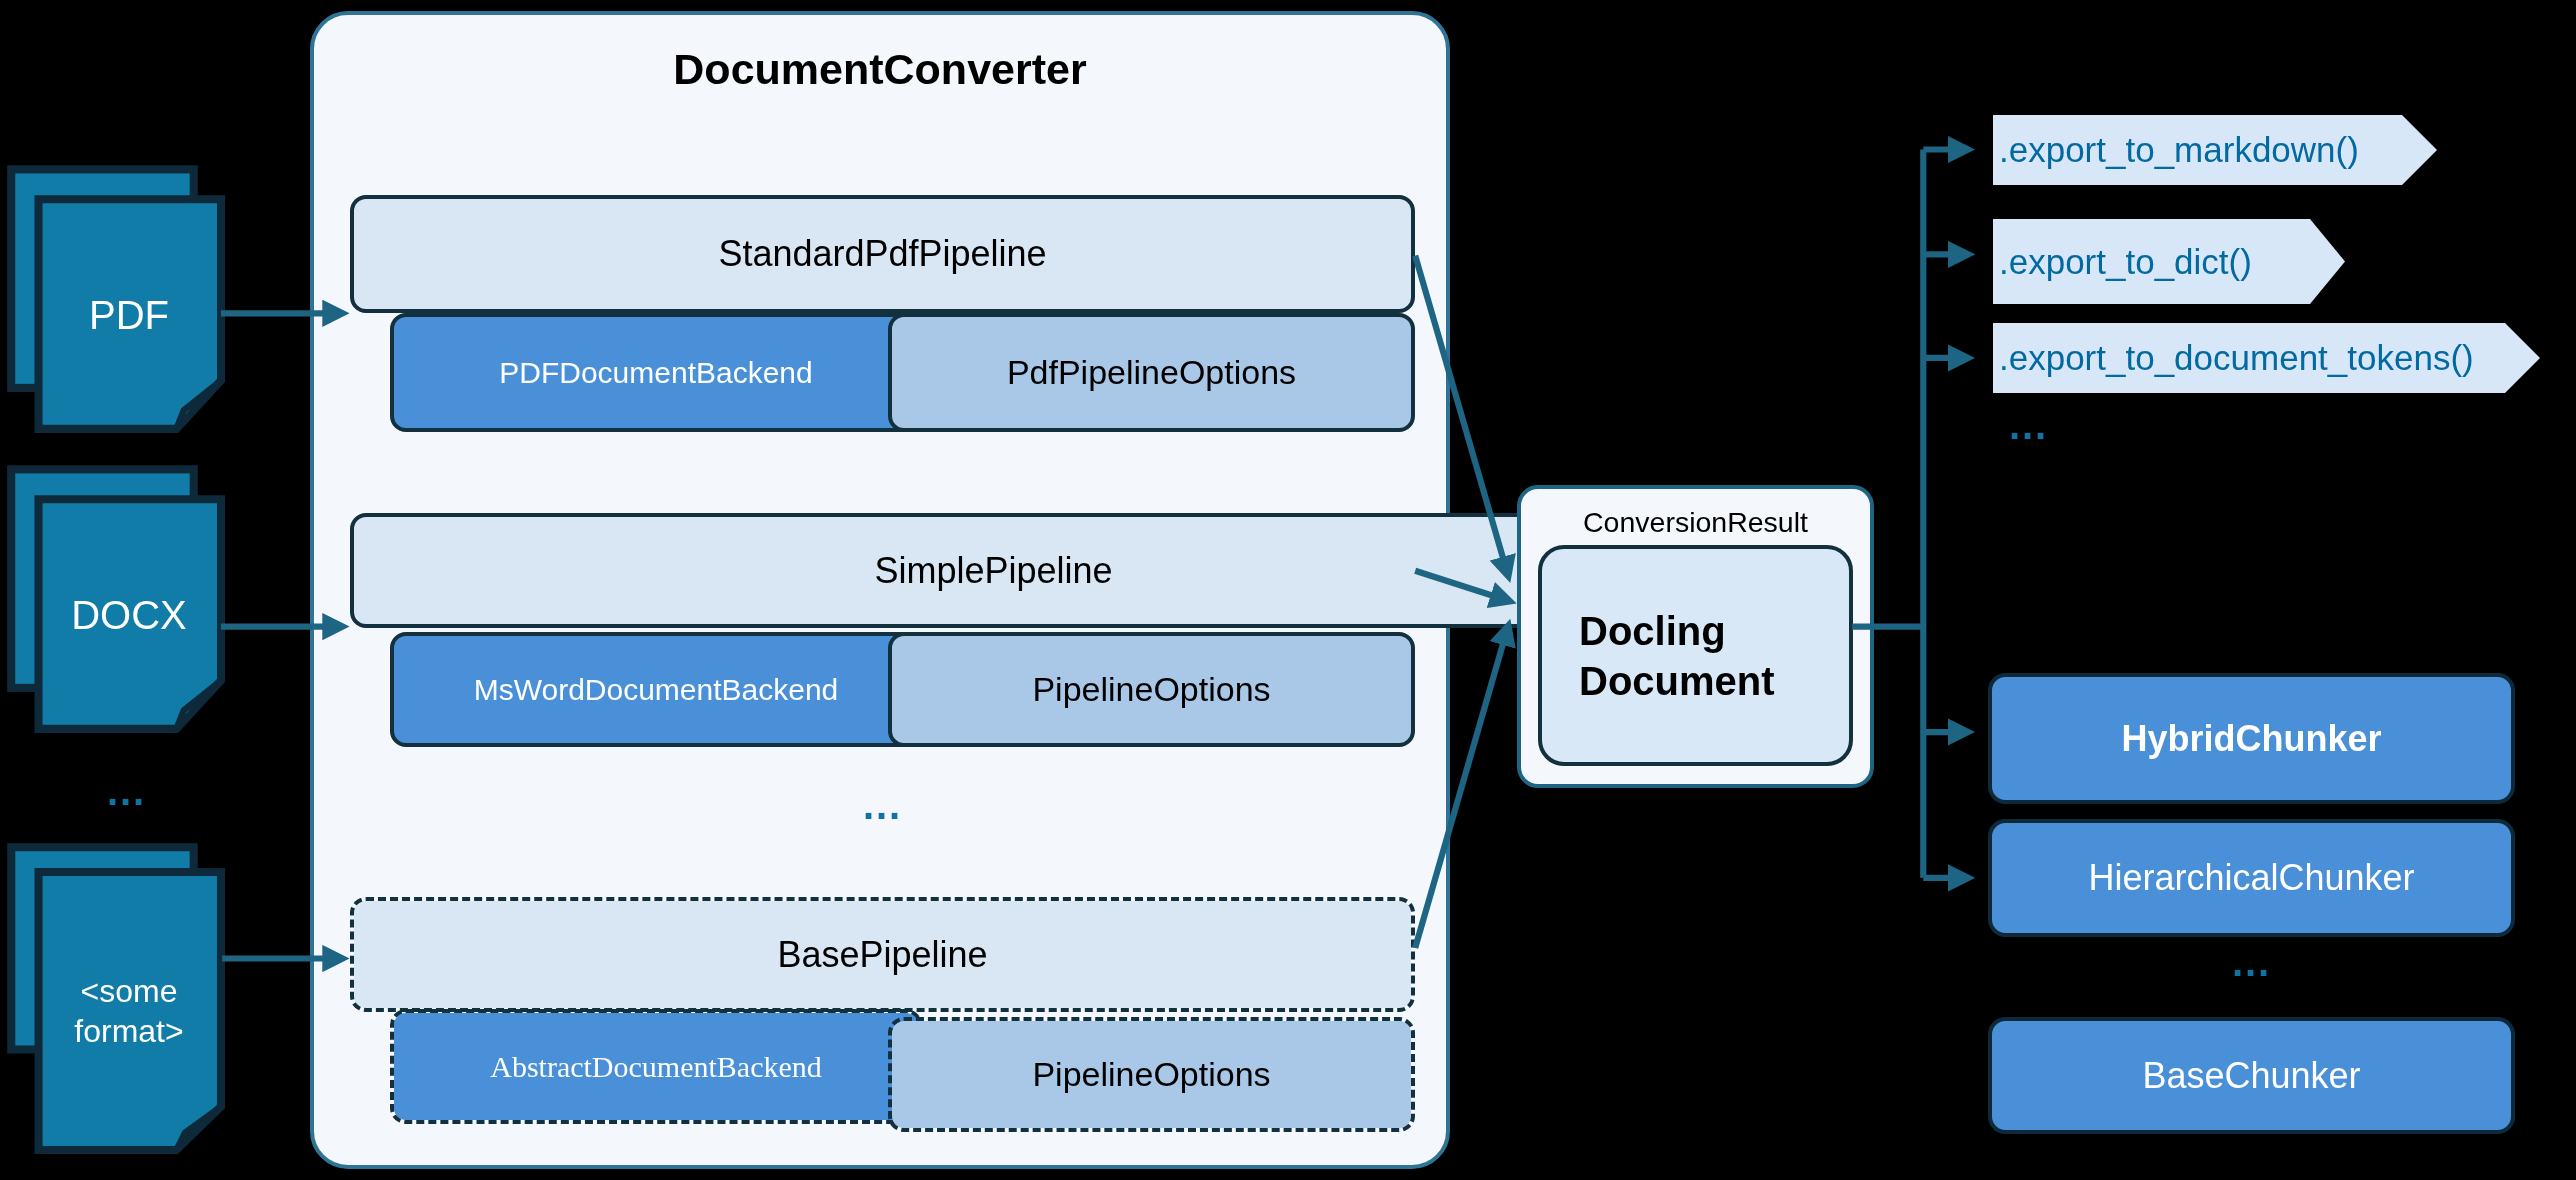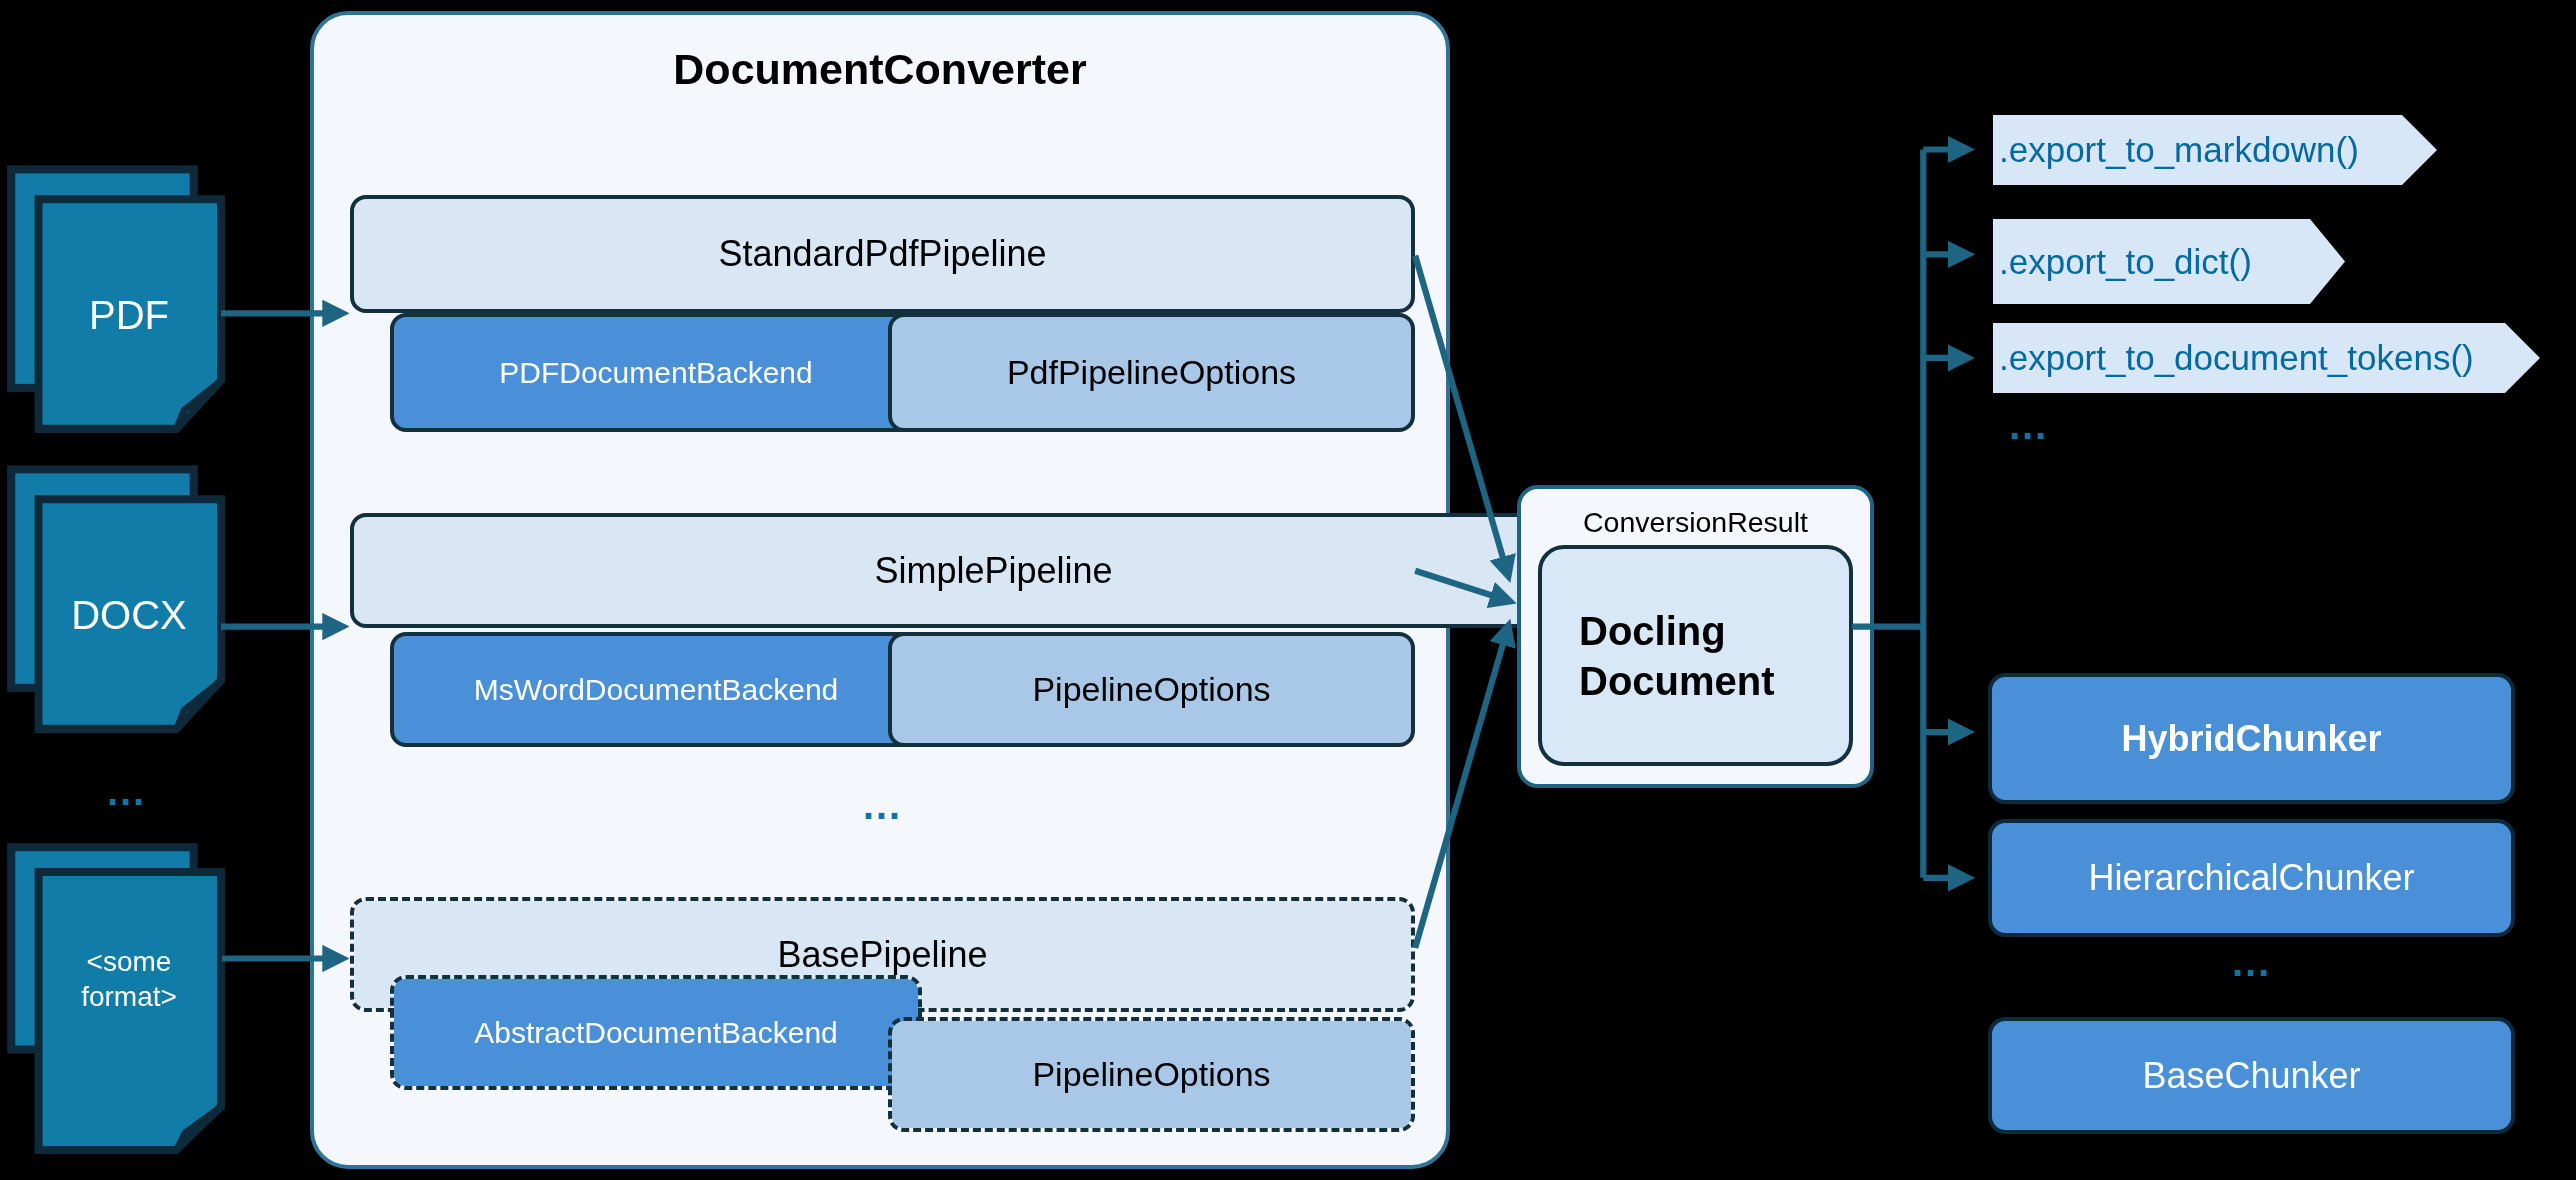--- a/index.html
+++ b/index.html
@@ -29,38 +29,38 @@
 
   #p1-label   { left:36px;  top:180px;  width:1065px; height:118px; }
   #p1-backend { left:36px;  top:298px;  width:532px;  height:119px; }
   #p1-options { left:574px; top:298px;  width:527px;  height:119px; }
 
   #p2-label   { left:36px;  top:498px;  width:1287px; height:115px; }
   #p2-backend { left:36px;  top:617px;  width:532px;  height:115px; }
   #p2-options { left:574px; top:617px;  width:527px;  height:115px; }
 
   #p3-label   { left:36px;  top:882px; width:1065px; height:115px; }
-  #p3-backend { left:36px;  top:960px; width:532px;  height:115px; }
+  #p3-backend { left:36px;  top:994px; width:532px;  height:115px;font-family:Liberation Serif, serif; }
   #p3-options { left:574px; top:1002px; width:527px;  height:115px; }
 
   
   .dots { position:absolute; width:56px; height:40px; font-weight:700; font-size:40px;
           line-height:40px; letter-spacing:1.9px; color:#1073A6; }
   #dots-pipelines { left:549px;  top:770px; }   
   #dots-inputs    { left:107px;  top:771px; }
   #dots-exports   { left:2009px; top:405px; }
   #dots-chunkers  { left:2232px; top:942px; }
 
   
   .stack { position:absolute; }
   .stack-label { position:absolute; display:flex; align-items:center; justify-content:center;
                  color:#fff; text-align:center; line-height:1.25; }
   #pdf-label  { left:38px; top:199px;  width:182px; height:231px; font-size:40px; }
   #docx-label { left:38px; top:499px;  width:182px; height:231px; font-size:40px; }
-  #fmt-label  { left:38px; top:840px; width:182px; height:278px; font-size:28px; }
+  #fmt-label  { left:38px; top:872px; width:182px; height:278px; font-size:32px; }
 
   
   #conv-result { left:1517px; top:485px; width:357px; height:303px;
                  background:#F4F7FC; border:4.3px solid #1D6582; border-radius:21px; }
   #conv-result-label { left:0; right:0; top:15px; height:37px; font-size:28.5px; color:#000; }
   #docling-box { left:17px; top:56px; width:315px; height:221px;
                  background:#D9E8F6; border:4.3px solid #12303E; border-radius:26px;
                  font-size:40px; font-weight:700; color:#000; line-height:1.25; padding:0 37px; }
 
   

